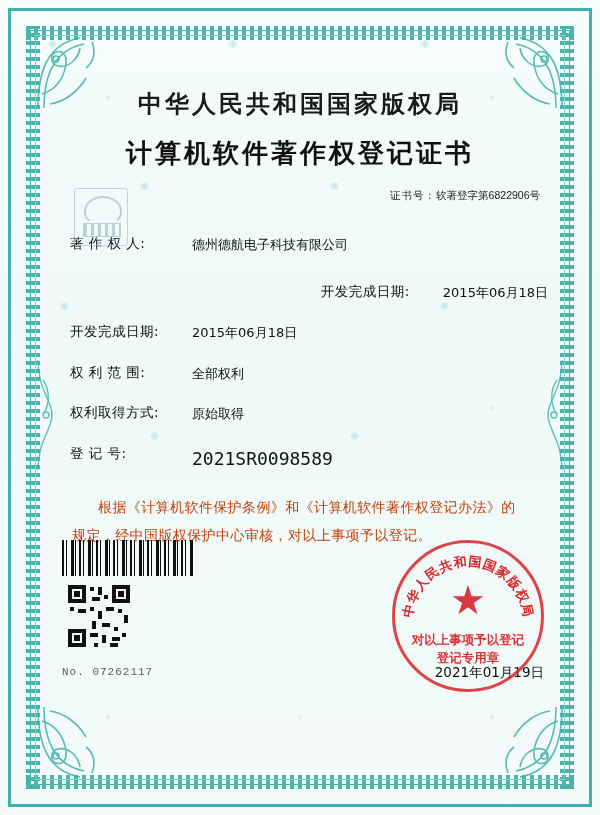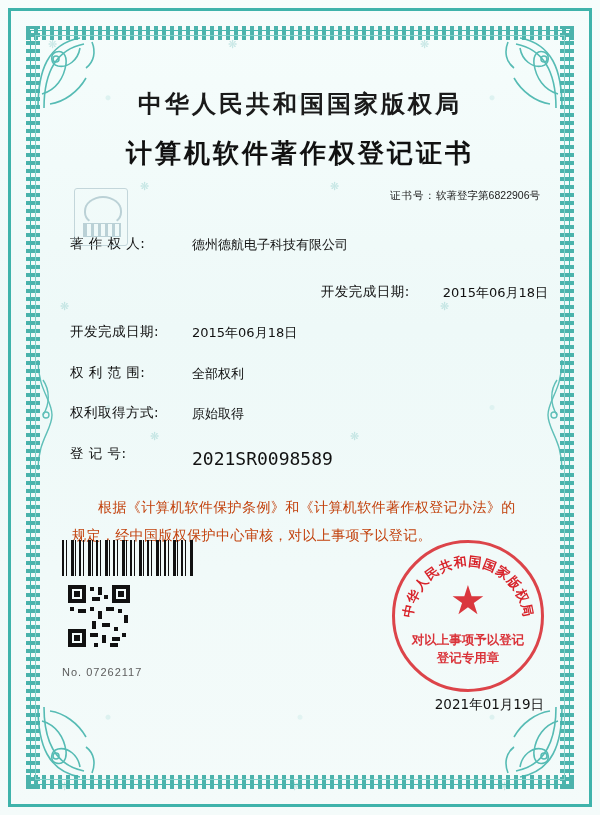--- a/index.html
+++ b/index.html
@@ -214,31 +214,31 @@
     top: 585px;
     width: 62px;
     height: 62px;
   }
   .qr-cell { position: absolute; background: #111; }
 
   .doc-no {
     position: absolute;
     left: 62px;
     top: 666px;
-    font-family: Liberation Sans, sans-serif;
+    font-family: Liberation Mono, monospace;
     font-size: 11px;
     color: #5c5c5c;
     letter-spacing: 1px;
     text-align: center;
   }
 
   .issue-date {
     position: absolute;
     right: 56px;
-    top: 696px;
+    top: 664px;
     font-size: 13.5px;
     color: #111;
     font-family: "DejaVu Sans", "Liberation Sans", sans-serif;
   }
 
   
   .seal {
     position: absolute;
     right: 56px;
     top: 540px;

